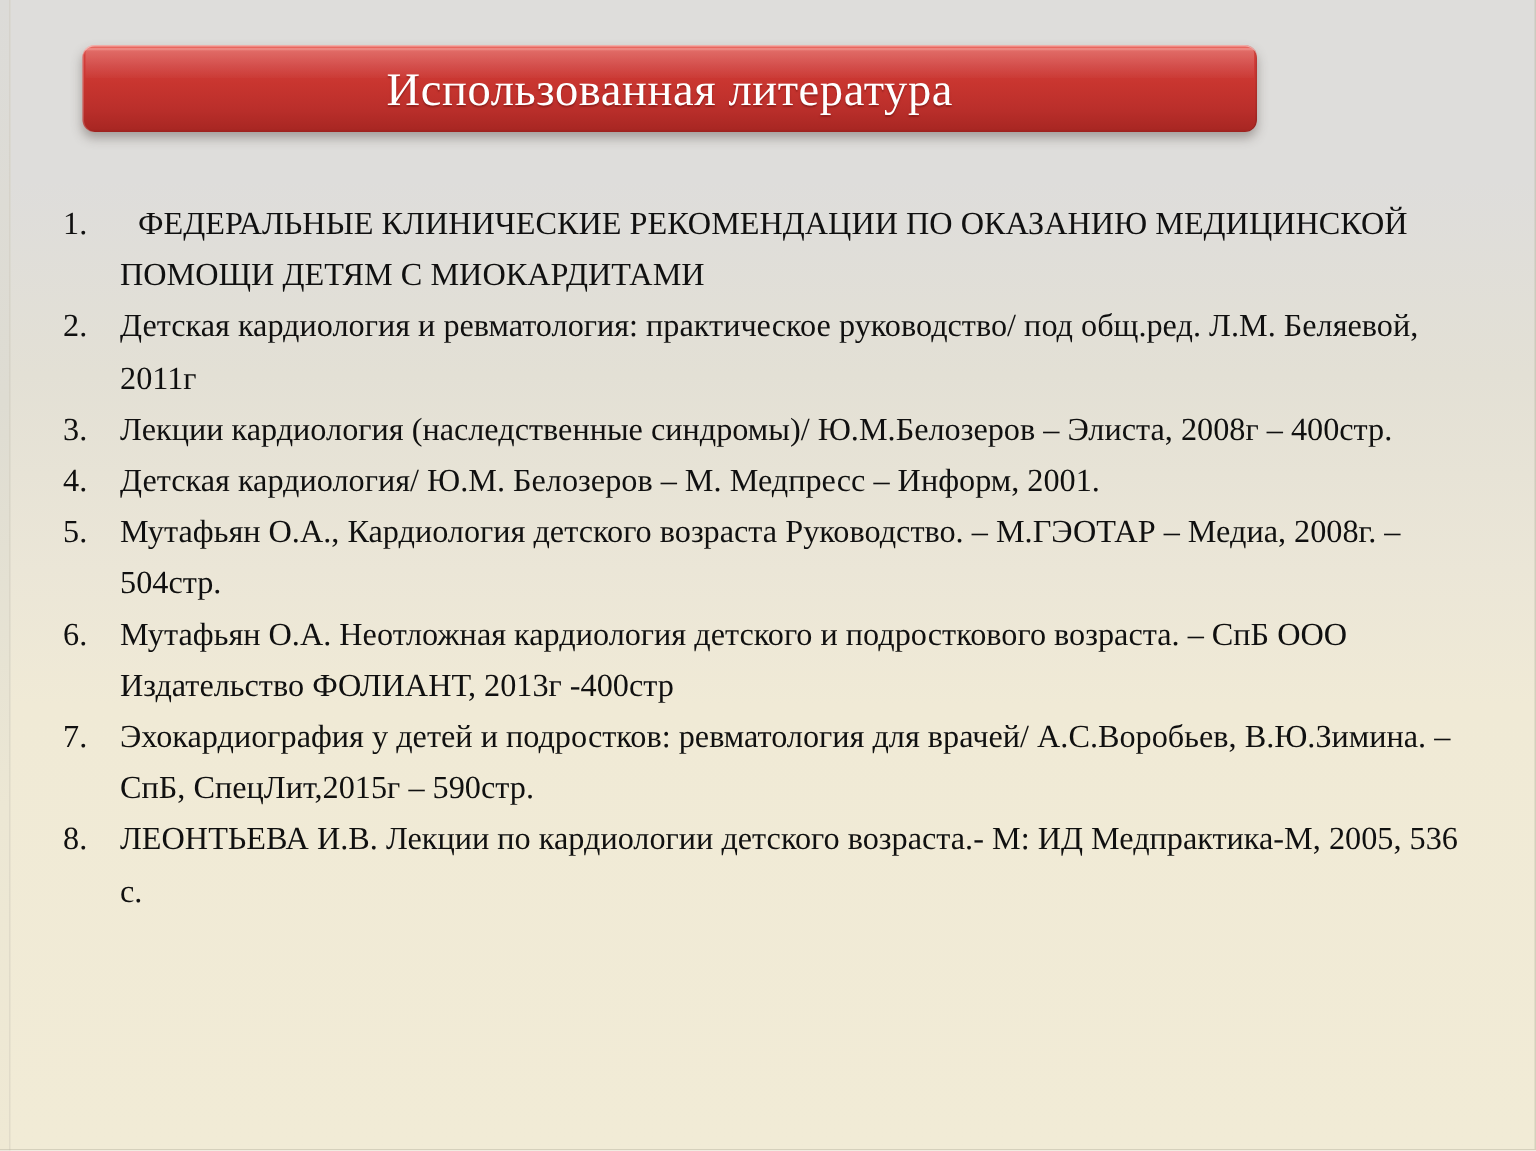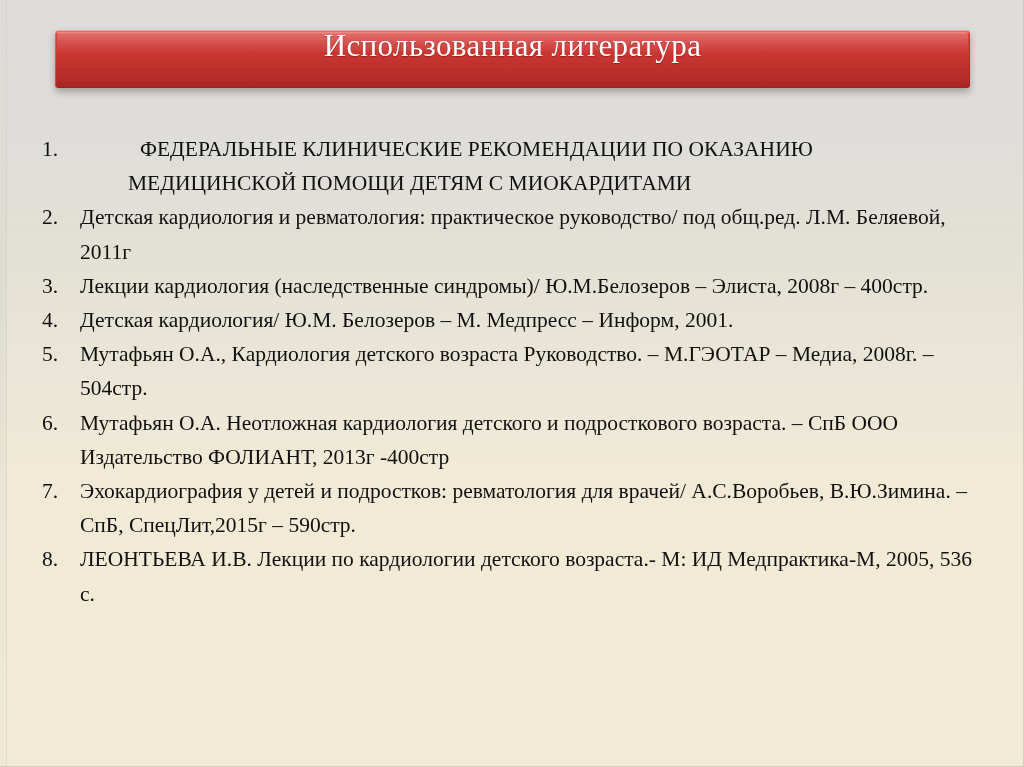--- a/index.html
+++ b/index.html
@@ -48,40 +48,40 @@
     background: linear-gradient(to bottom, #dcdbd8 0%, #dedcd2 35%, #ece7d4 70%, #efe9d4 100%);
     border-right: 1px solid rgba(200,196,180,0.35);
     box-sizing: border-box;
   }
 
   
   .title-bar {
     position: absolute;
     left: 55px;
     top: 30px;
-    width: 915px;
+    width: 783px;
     height: 58px;
-    border-radius: 3px;
+    border-radius: 8px;
     background:
       linear-gradient(to bottom,
         #e8665e 0px,
         #e8665e 3px,
         #d8453f 4px,
         #cf3b38 14px,
         #c8352f 26px,
         #bb2f2b 42px,
         #a92723 56px,
         #9c211e 58px);
     box-shadow:
       0 4px 7px rgba(90,80,75,0.45),
       inset 0 1px 0 rgba(255,255,255,0.45),
       inset 1px 0 0 rgba(255,255,255,0.18),
       inset -1px 0 0 rgba(0,0,0,0.10);
     display: flex;
-    align-items: flex-start;
+    align-items: center;
     justify-content: center;
     box-sizing: border-box;
   }
   .title-bar .gloss {
     position: absolute;
     left: 2px; right: 2px; top: 2px;
     height: 20px;
     border-radius: 3px 3px 0 0;
     background: linear-gradient(to bottom, rgba(255,255,255,0.22), rgba(255,255,255,0.02));
     pointer-events: none;
@@ -119,21 +119,20 @@
     padding-left: 6px;
     box-sizing: border-box;
     font-size: 21.5px;
   }
   .ref-text {
     flex: 1 1 auto;
     padding-right: 8px;
   }
   .ref-text.upper {
     text-transform: none;
-    margin-left: 48px;
   }
   
   .ref-item--indented .ref-text { text-indent: 12px; }
 </style>
 </head>
 <body>
 
 <div class="slide">
 
   <div class="edge-left"></div>

